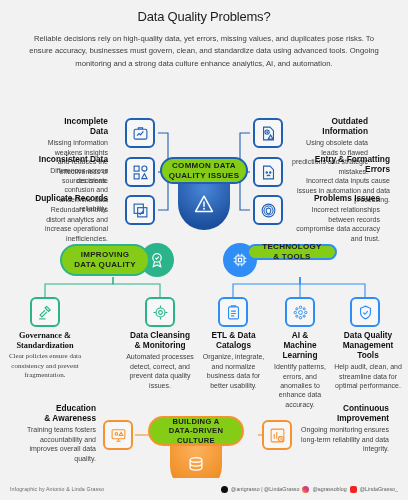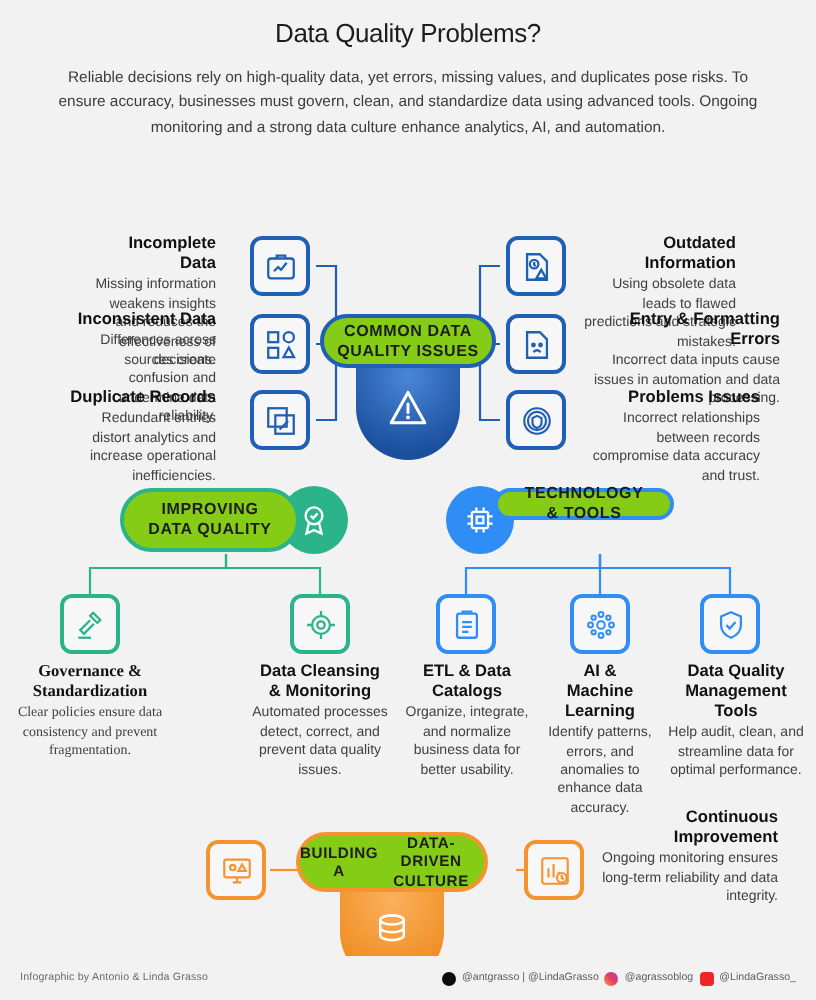--- a/index.html
+++ b/index.html
@@ -275,39 +275,44 @@
         <path d="M8.8 12.1l2.3 2.4 4.1-4.6"></path>
     </svg>
   </div>
   <div class="blk ta-c" style="left:331px; top:331px; width:74px;">
     <h4>Data Quality</h4>
     <h4>Management</h4>
     <h4>Tools</h4>
     <p>Help audit, clean, and streamline data for optimal performance.</p>
   </div>
 
+  <div class="blk ta-r" style="left:12px; top:404px; width:84px;">
+    <h4>Education</h4>
+    <h4>&amp; Awareness</h4>
+    <p>Training teams fosters accountability and improves overall data quality.</p>
+  </div>
   <div class="tile" style="left:103px; top:420px; width:30px; height:30px; border:2px solid #f59331;">
     <svg width="17" height="17" viewBox="0 0 24 24" fill="none" stroke="#f59331" stroke-width="1.5">
       <rect x="3" y="4" width="18" height="12.5" rx="1.4"></rect>
         <path d="M9 20h6M12 16.5V20"></path>
       <circle cx="9" cy="9.6" r="1.9"></circle>
         <path d="M15.6 7.4l2.6 4.6h-5.2z"></path>
     </svg>
   </div>
 
   <div style="position:absolute; left:170px; top:442px; width:52px; height:50px; border-radius:0 0 26px 26px;
               background:radial-gradient(circle at 50% 15%, #fbb15c, #ef8a1f 80%);"></div>
   <div style="position:absolute; left:182px; top:450px; width:28px; height:28px; display:flex; align-items:center; justify-content:center;">
     <svg width="22" height="22" viewBox="0 0 24 24" fill="none" stroke="#ffffff" stroke-width="1.4">
       <ellipse cx="12" cy="7.6" rx="6.4" ry="2.5"></ellipse>
       <path d="M5.6 7.6v4.2c0 1.4 2.9 2.5 6.4 2.5s6.4-1.1 6.4-2.5V7.6"></path>
       <path d="M5.6 11.8v4.3c0 1.4 2.9 2.5 6.4 2.5s6.4-1.1 6.4-2.5v-4.3"></path>
     </svg>
   </div>
-  <div class="pill" style="left:148px; top:416px; width:96px; height:30px; border:2.4px solid #f59331; flex-direction:row; font-size:7.6px; line-height:1.2; z-index:3;">
+  <div class="pill" style="left:148px; top:416px; width:96px; height:30px; border:2.4px solid #f59331; flex-direction:column; font-size:7.6px; line-height:1.2; z-index:3;">
     <span>BUILDING A</span>
     <span>DATA-DRIVEN CULTURE</span>
   </div>
 
   <div class="tile" style="left:262px; top:420px; width:30px; height:30px; border:2px solid #f59331;">
     <svg width="17" height="17" viewBox="0 0 24 24" fill="none" stroke="#f59331" stroke-width="1.5">
       <rect x="3" y="3" width="18" height="18" rx="1.6"></rect>
       <path d="M7.4 16.6V10M11 16.6V7M14.6 16.6v-4"></path>
       <circle cx="16.8" cy="16.8" r="3.4" fill="#f2f2f2"></circle>
         <path d="M16.8 14.9v2l1.3 1"></path>

